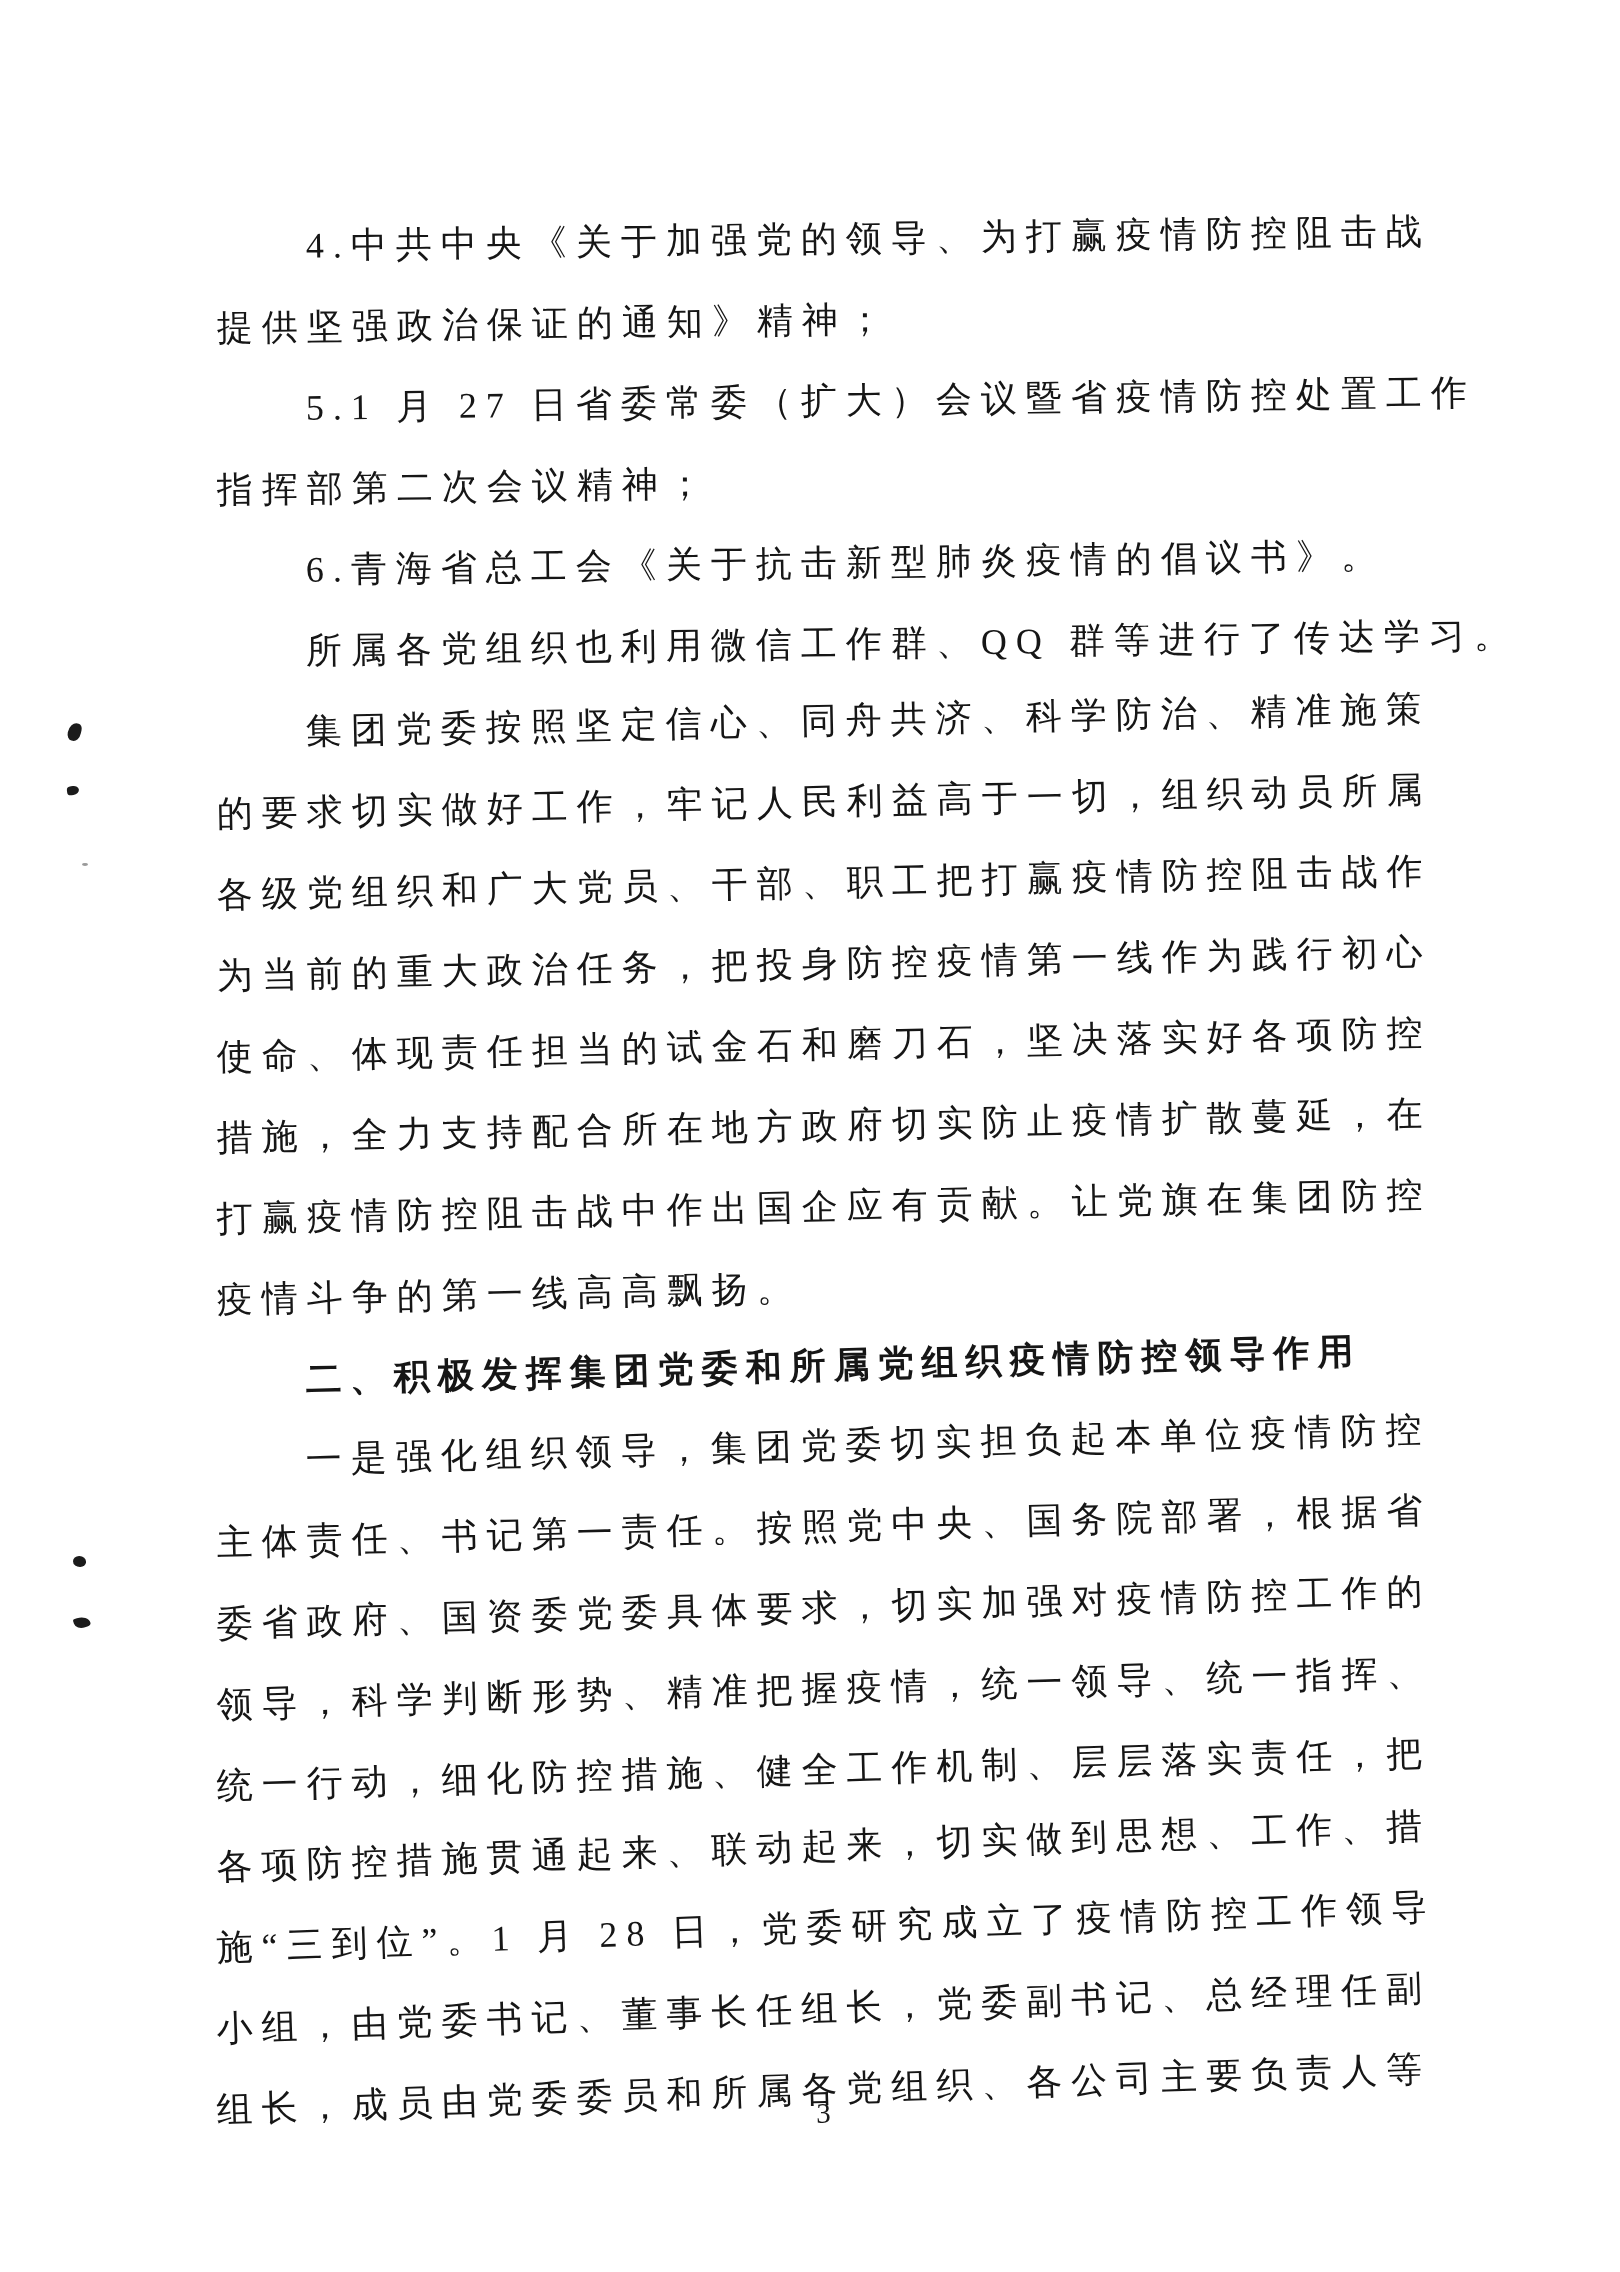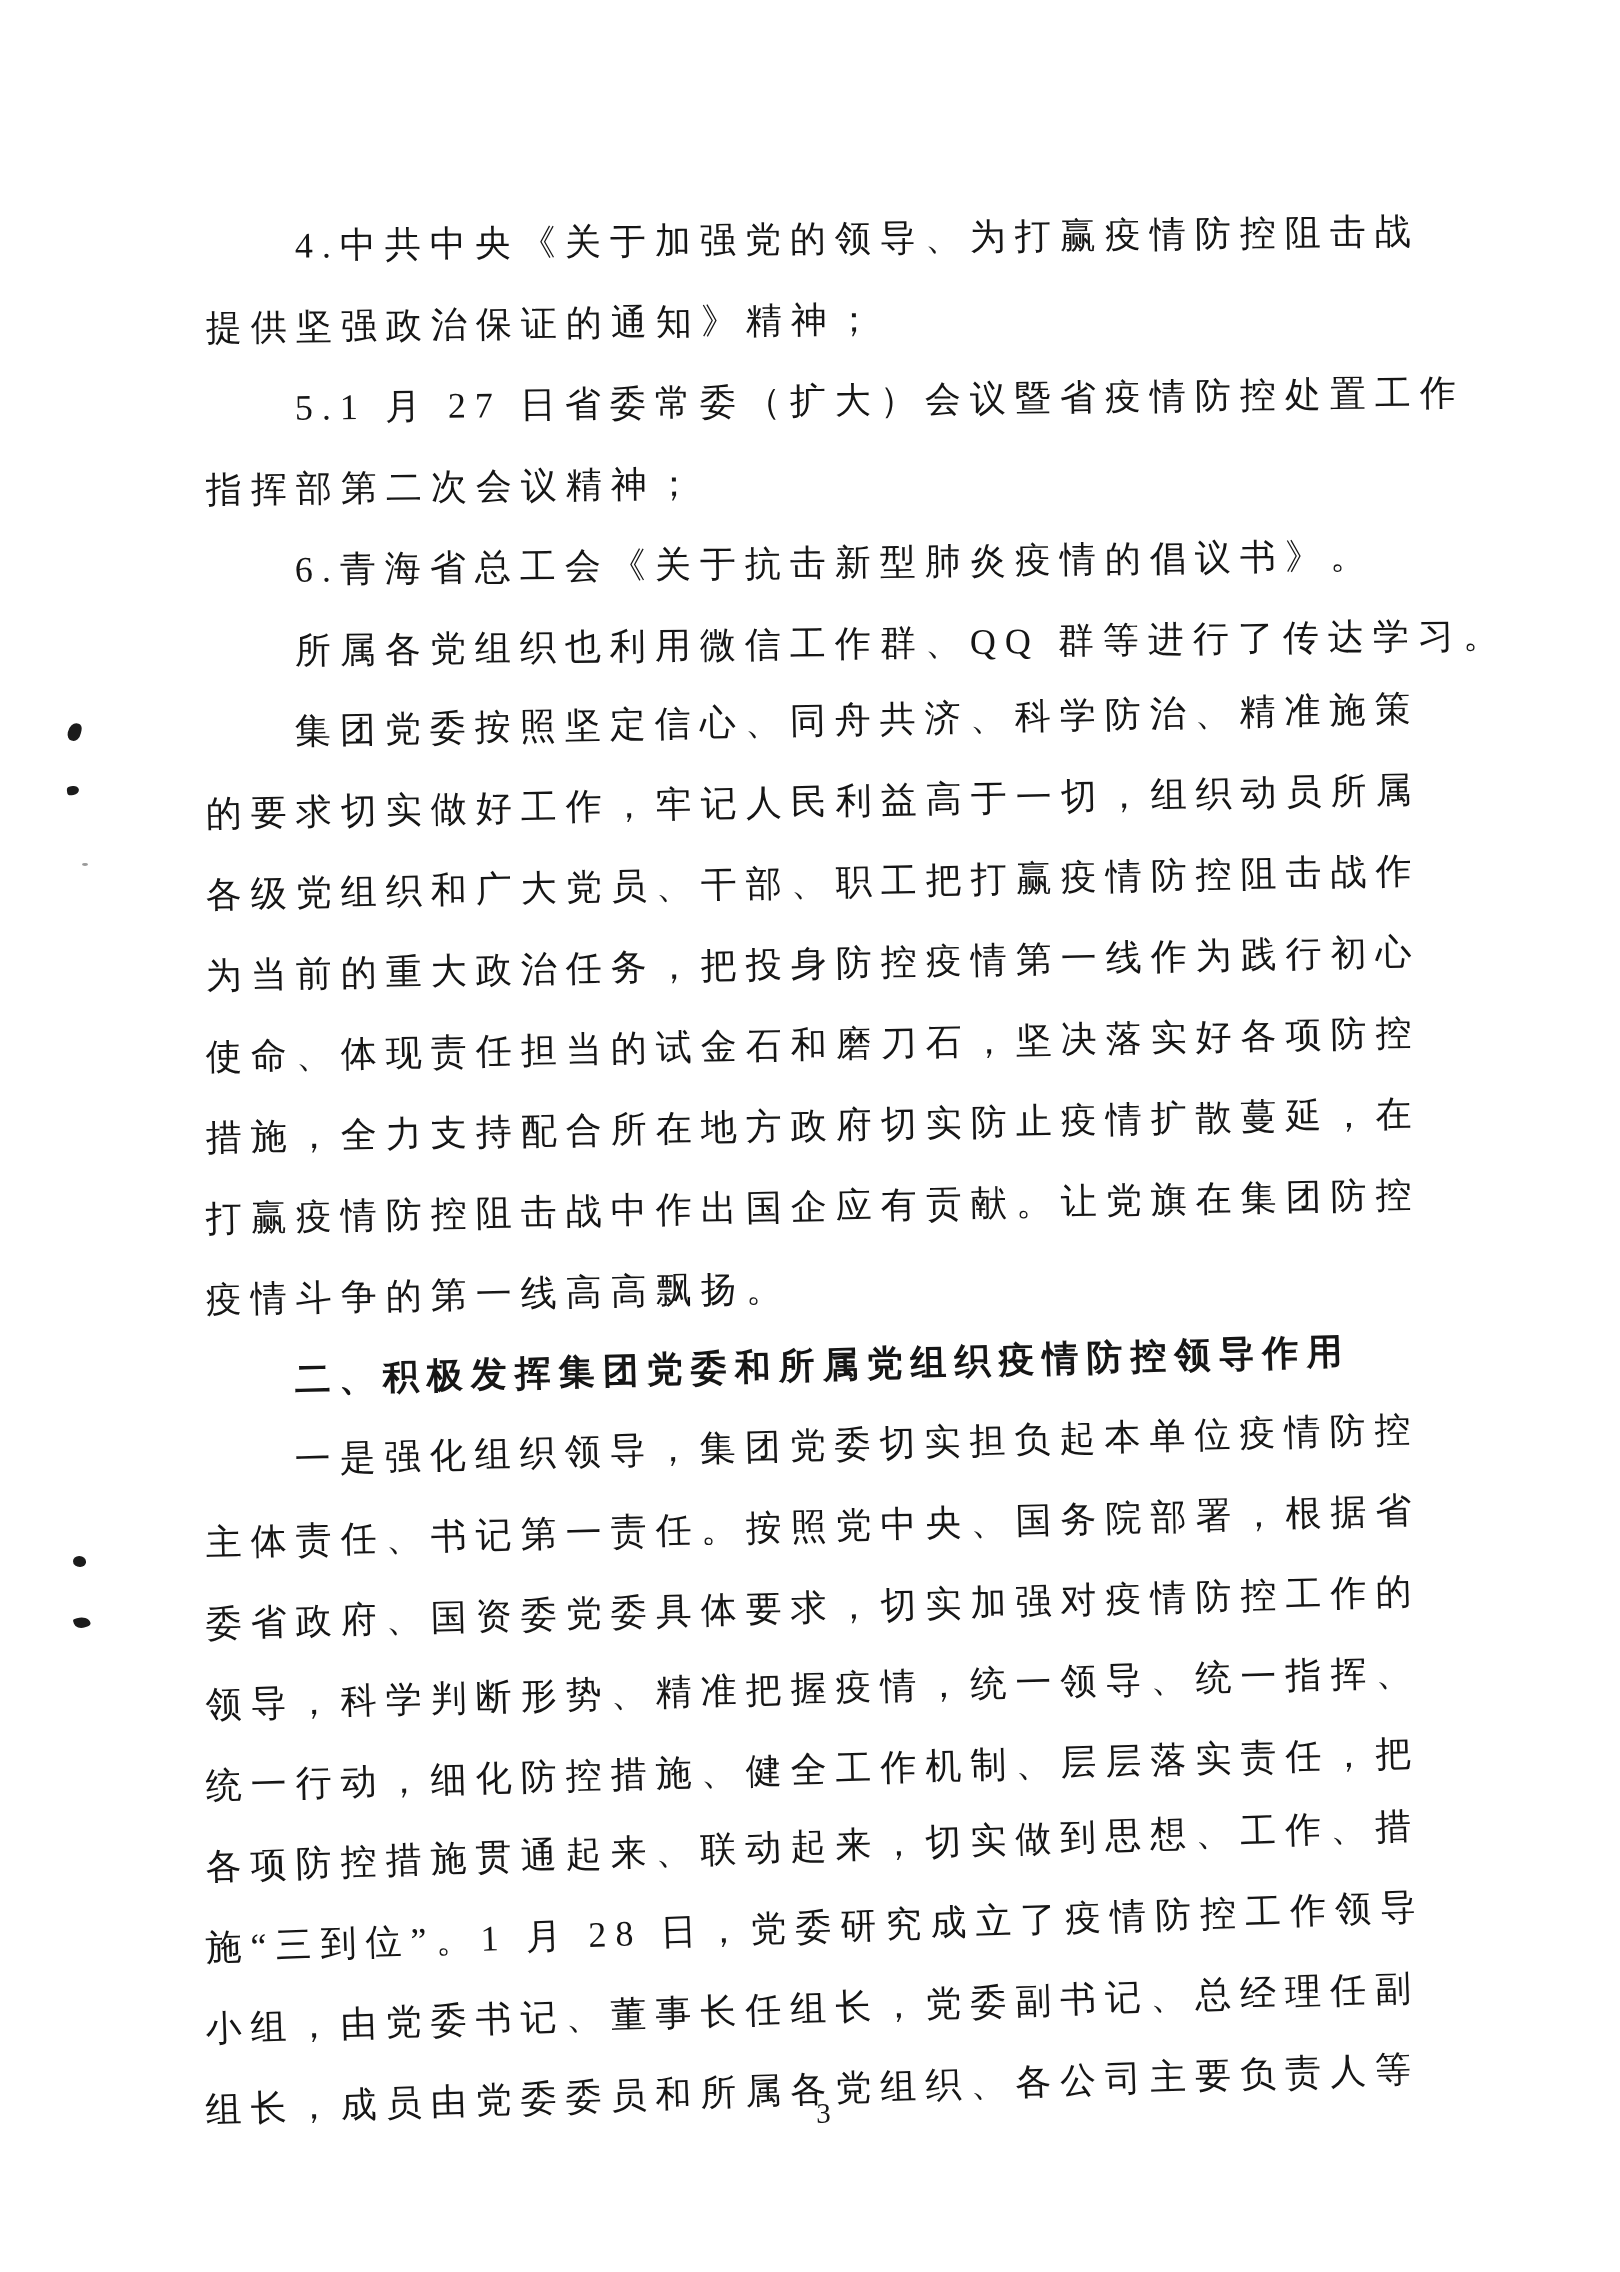--- a/index.html
+++ b/index.html
@@ -16,21 +16,21 @@
   }
   .page {
     position: absolute;
     inset: 0;
     background: #ffffff;
     overflow: hidden;
   }
   
   .body-text {
     position: absolute;
-    left: 206px;
+    left: 217px;
     top: 207px;
     width: 1233px;
   }
   .line {
     font-size: 36px;
     line-height: 81px;
     letter-spacing: 9px;
     color: #161616;
     white-space: nowrap;
     transform-origin: 0 60%;

